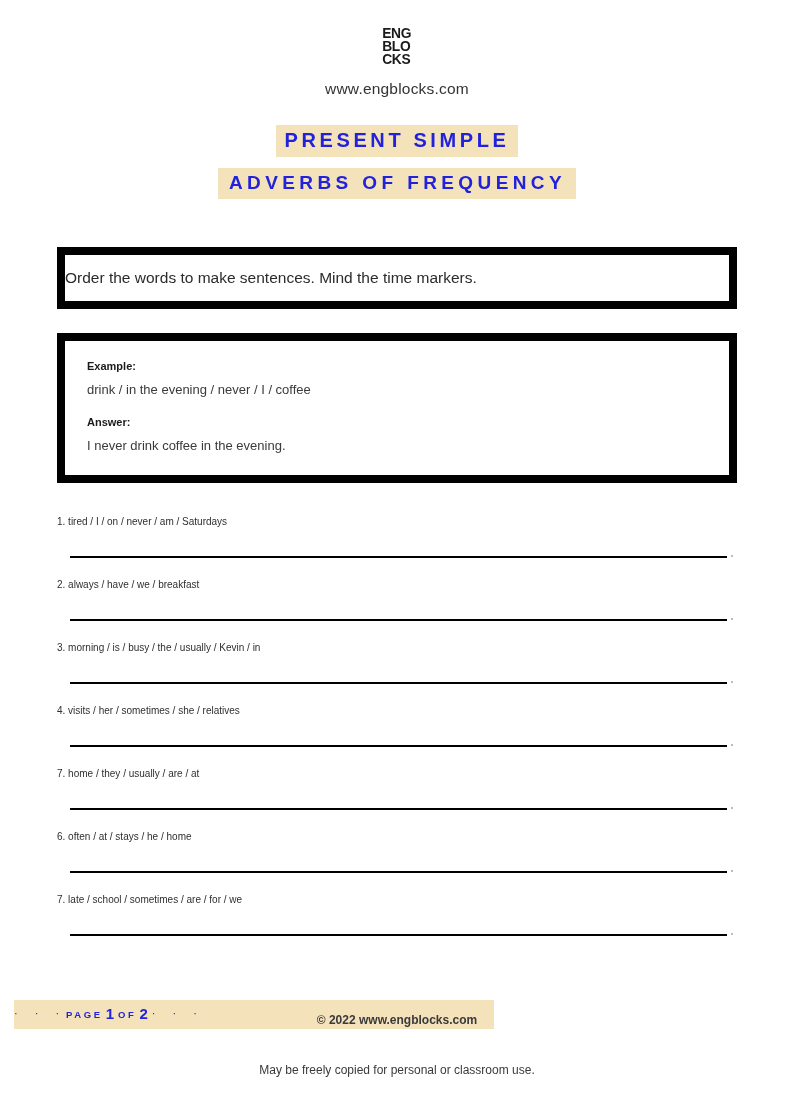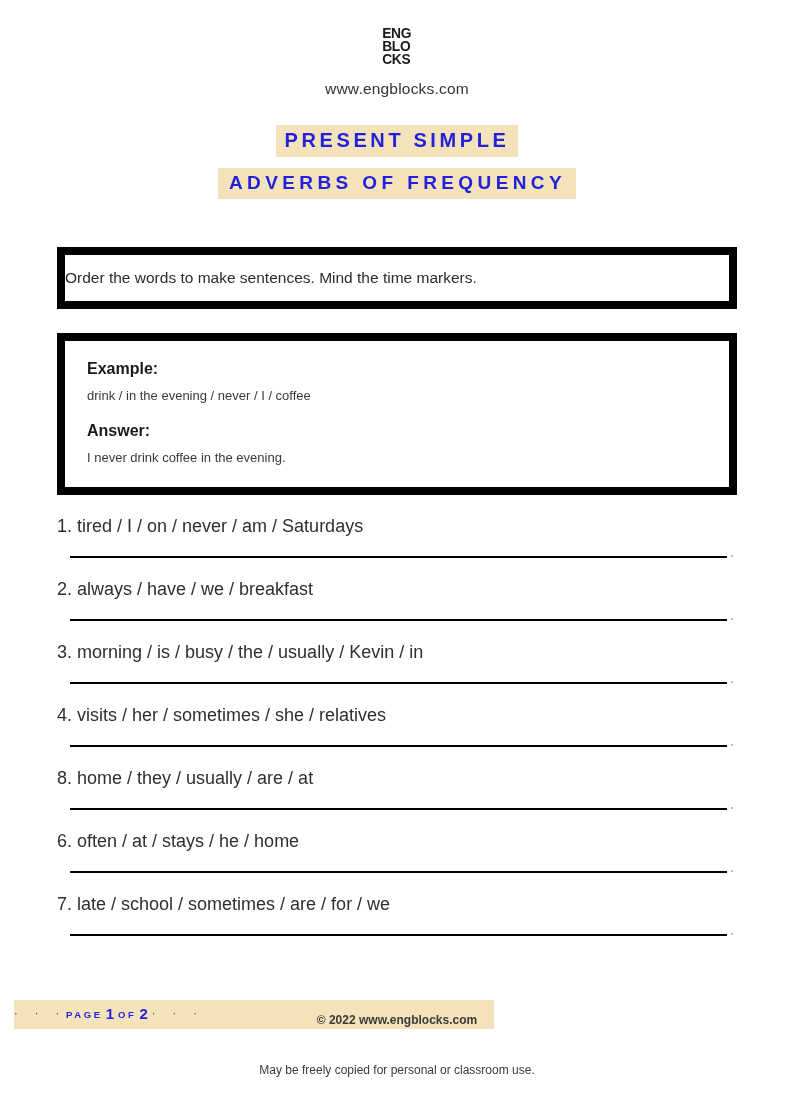--- a/index.html
+++ b/index.html
@@ -102,21 +102,21 @@
     position: absolute;
     left: 57px;
     top: 333px;
     width: 680px;
     box-sizing: border-box;
     border: 8px solid #000000;
     background: #ffffff;
     padding: 19px 22px 22px 22px;
   }
   .ex-label {
-    font-size: 16px;
+    font-size: 11px;
     font-weight: 700;
     color: #1a1a1a;
     margin: 0 0 10px 0;
   }
   .ex-label.second { margin-top: 19px; }
   .ex-line {
     font-size: 13px;
     color: #3a3a3a;
     margin: 0;
   }
@@ -129,21 +129,21 @@
     width: 794px;
   }
   .item {
     position: relative;
     height: 63px;
   }
   .item-text {
     position: absolute;
     left: 57px;
     top: 8px;
-    font-size: 18px;
+    font-size: 10px;
     color: #2f2f2f;
     white-space: nowrap;
   }
   .answer-line {
     position: absolute;
     left: 70px;
     top: 48px;
     width: 657px;
     height: 2px;
     background: #000000;
@@ -262,21 +262,21 @@
       <div class="answer-dot"></div>
     </div>
 
     <div class="item">
       <div class="item-text">4. visits / her / sometimes / she / relatives</div>
       <div class="answer-line"></div>
       <div class="answer-dot"></div>
     </div>
 
     <div class="item">
-      <div class="item-text">8. home / they / usually / are / at</div>
+      <div class="item-text">7. home / they / usually / are / at</div>
       <div class="answer-line"></div>
       <div class="answer-dot"></div>
     </div>
 
     <div class="item">
       <div class="item-text">6. often / at / stays / he / home</div>
       <div class="answer-line"></div>
       <div class="answer-dot"></div>
     </div>
 

